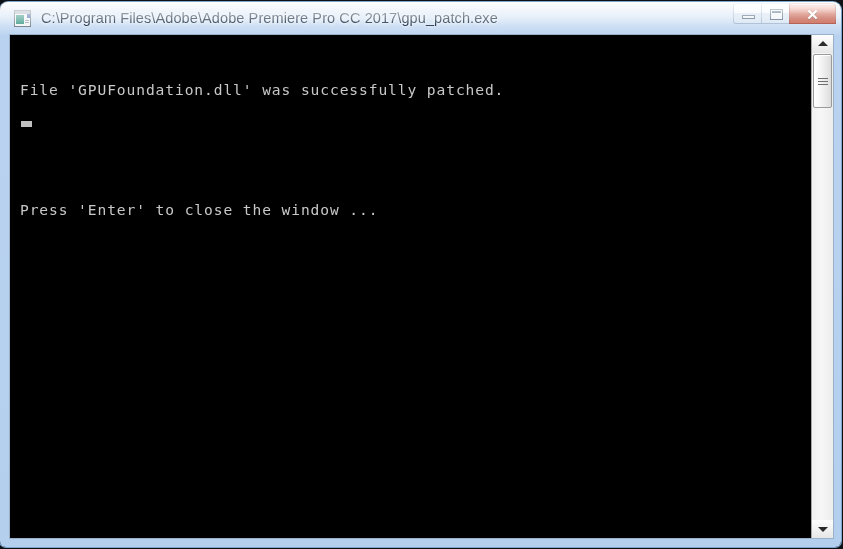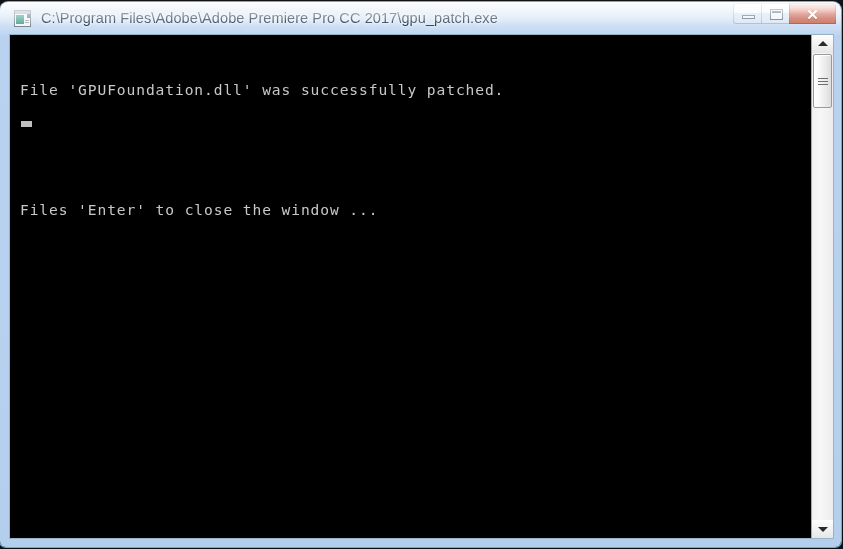--- a/index.html
+++ b/index.html
@@ -292,21 +292,21 @@
     </div>
   </div>
 
   <div id="frame-gloss"></div>
 
   <div id="client">
 
     <div id="console">
       <div class="row">File 'GPUFoundation.dll' was successfully patched.</div>
       <div class="row"></div>
-      <div class="row">Files 'Enter' to close the window ...</div>
+      <div class="row">Press 'Enter' to close the window ...</div>
       <div id="cursor-block"></div>
     </div>
 
     <div id="scrollbar">
       <div class="sb-arrow" id="sb-up">
         <span class="tri"></span>
       </div>
       <div id="sb-thumb">
         <span class="grip g1"></span>
         <span class="grip g2"></span>

